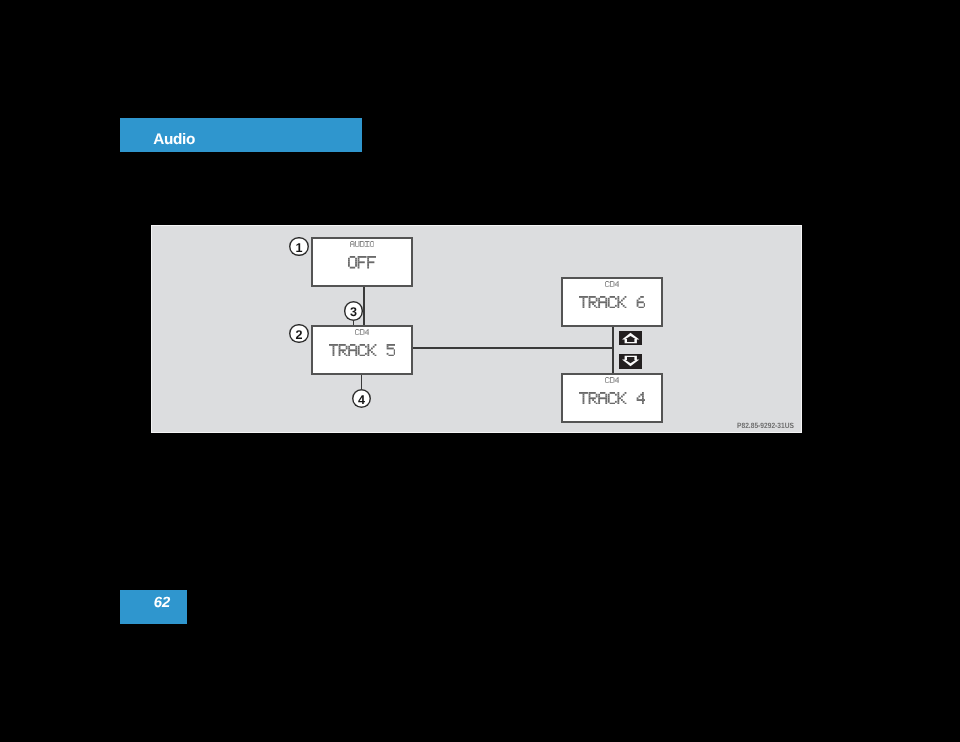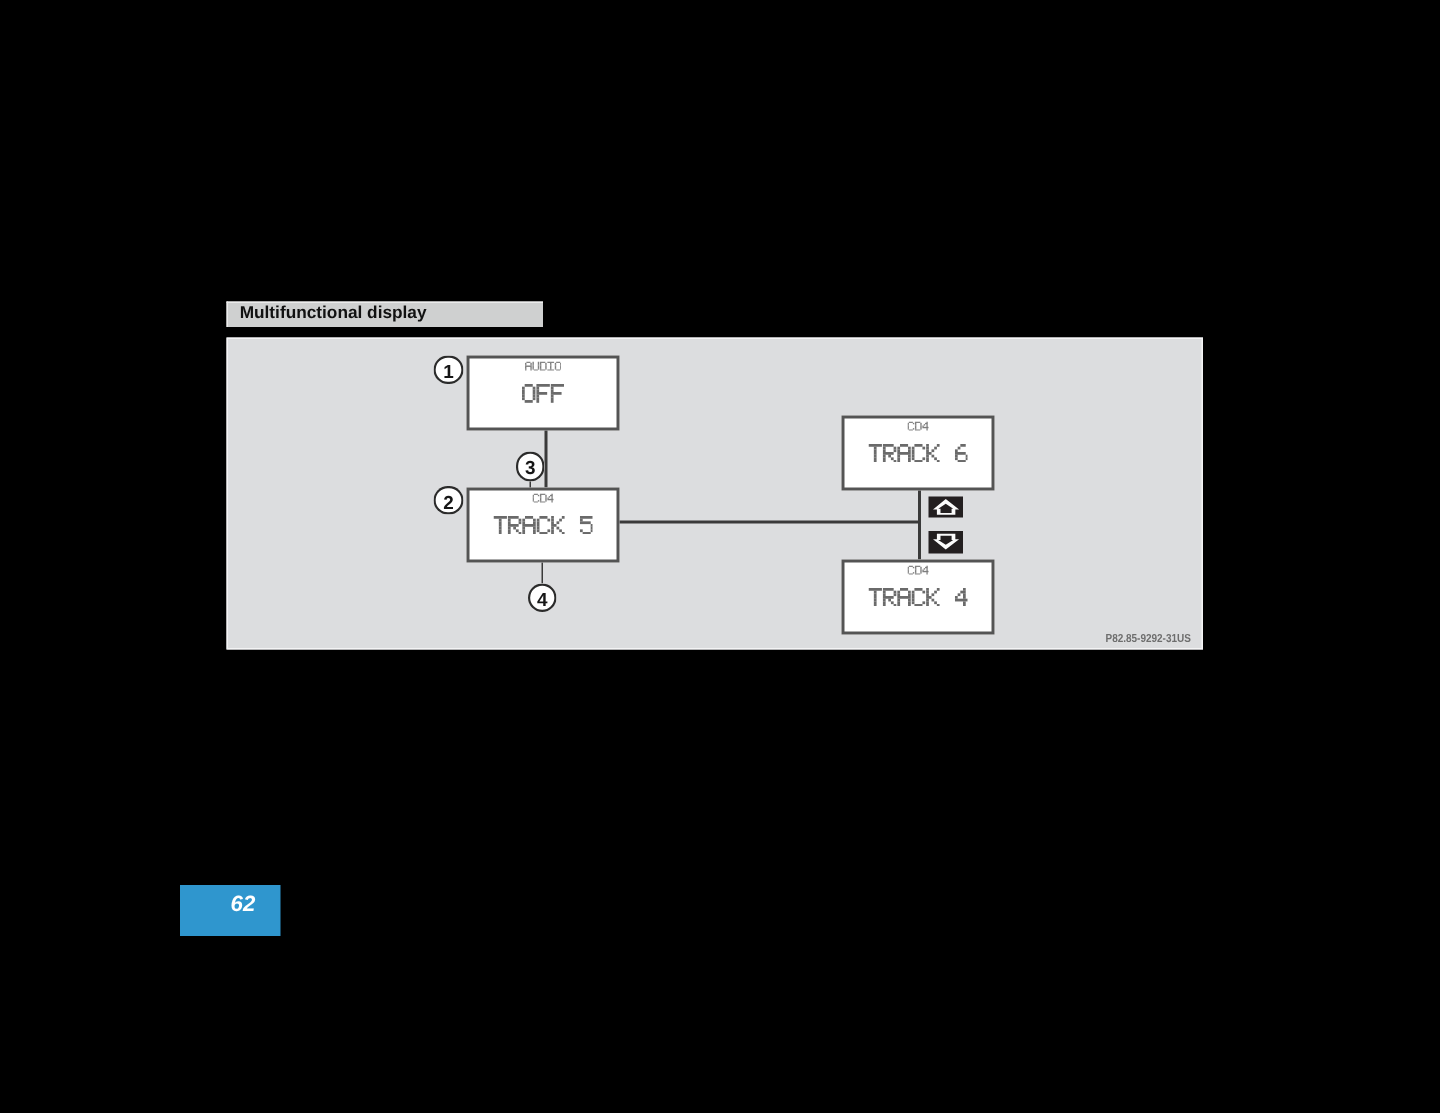--- a/index.html
+++ b/index.html
@@ -96,24 +96,24 @@
     position:absolute; left:680px; top:713px;
     font-size:27px; line-height:27px; color:#9a9a9a; letter-spacing:0.07px;
     -webkit-text-stroke:0.42px #9a9a9a;
   }
 </style>
 </head>
 <body>
 
 <div class="page">
 
-
-  <div id="section-bar">
-    <span id="section-title">Multifunctional display</span>
+  <div id="chapter-bar">
+    <span id="chapter-title">Audio</span>
   </div>
+
 
   <div id="figure">
 
     <div class="conn" style="left:211.3px; top:60.1px; width:2.3px; height:39.5px;"></div>
 
     <div class="conn" style="left:259.6px; top:121px; width:202.8px; height:2.2px;"></div>
 
     <div class="conn" style="left:460.1px; top:99.9px; width:2.3px; height:47.5px;"></div>
 
     <div class="thin" style="left:201.2px; top:92.6px; width:1.4px; height:9.6px;"></div>

